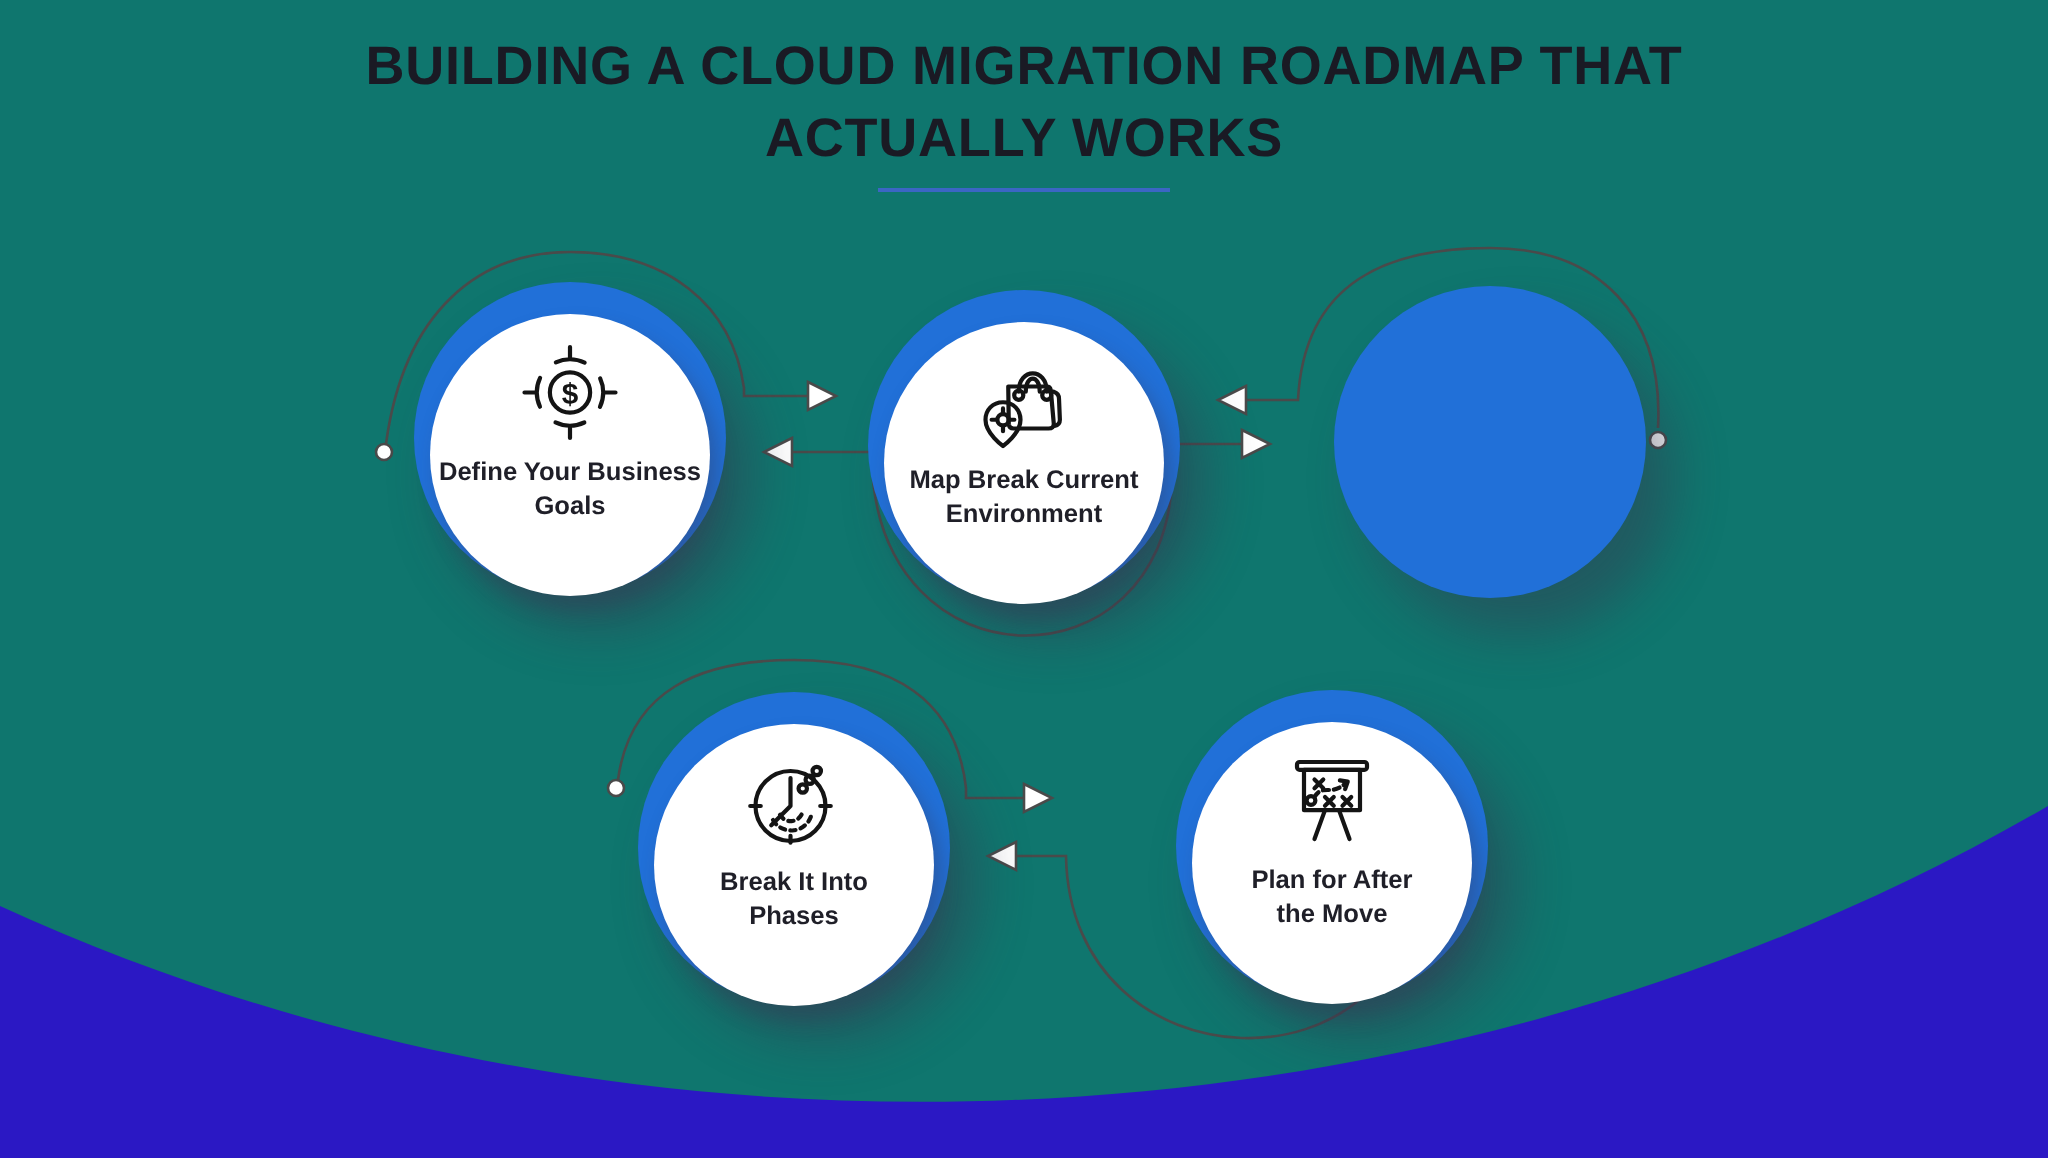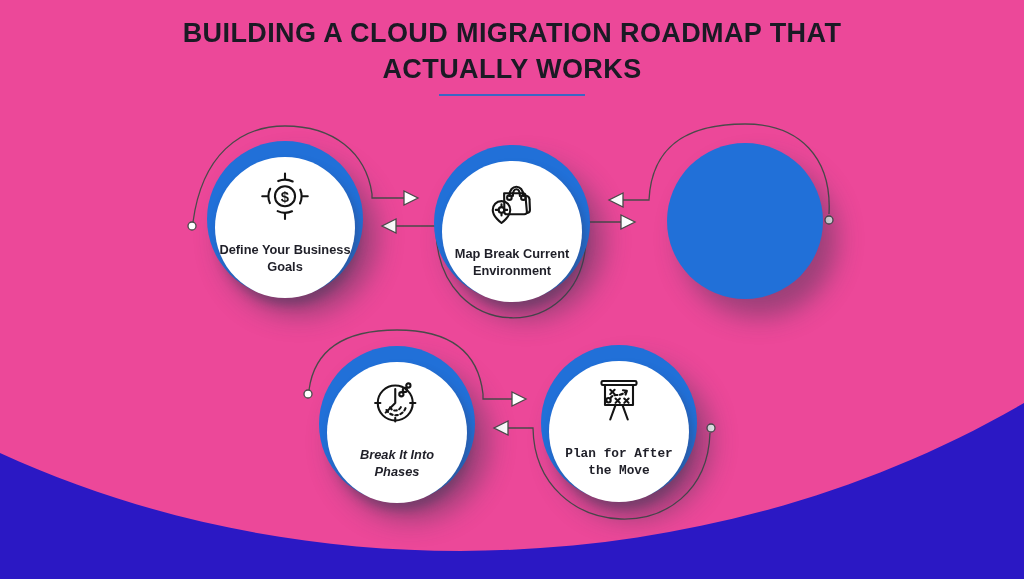--- a/index.html
+++ b/index.html
@@ -1,18 +1,18 @@
 <!DOCTYPE html>
 <html><head>
 <meta charset="utf-8">
 <style>
   html,body{margin:0;padding:0;background:#fff;}
   #canvas{
     position:relative;width:1024px;height:579px;overflow:hidden;
-    background:#ec4899;font-family:"Liberation Sans",sans-serif;
+    background:#0f766e;font-family:"Liberation Sans",sans-serif;
   }
   
   .title-wrap{position:absolute;top:16px;left:0;width:1024px;text-align:center;}
   .title{
     display:inline-block;font-size:27px;font-weight:700;letter-spacing:.4px;
     line-height:1.32;color:#1a1a24;white-space:pre-line;margin:0;
   }
   .title-underline{width:146px;height:2px;background:#3b66c4;margin:7px auto 0;}
   
   #connectors{position:absolute;left:0;top:0;pointer-events:none;}
@@ -27,28 +27,28 @@
   }
   .inner{
     position:absolute;left:8px;top:16px;width:140px;height:141px;border-radius:50%;
     background:#ffffff;box-shadow:4px 7px 10px rgba(55,55,85,.38);
     display:flex;flex-direction:column;align-items:center;
   }
   .icon{margin-top:13px;flex:0 0 auto;}
   .ic{stroke:#141414;stroke-width:2.4;fill:none;stroke-linecap:round;stroke-linejoin:round;}
   .icf{fill:#141414;stroke:none;}
   .label{
-    margin-top:16px;font-size:12.8px;font-weight:700;color:#1f1f28;
+    margin-top:2px;font-size:12.8px;font-weight:700;color:#1f1f28;
     text-align:center;line-height:1.32;white-space:pre-line;width:150px;
   }
   .s1{left:207px;top:141px;}
   .s2{left:434px;top:145px;}
   .s3{left:667px;top:143px;}
-  .s4{left:319px;top:346px;font-style:italic;}
-  .s5{left:541px;top:345px;font-family:Liberation Mono, monospace;}
+  .s4{left:319px;top:346px;}
+  .s5{left:588px;top:345px;}
   
   #wave{position:absolute;left:0;bottom:0;pointer-events:none;}
 </style>
 </head>
 <body>
 
 <div id="canvas">
 
   <div class="title-wrap">
     <h1 class="title">BUILDING A CLOUD MIGRATION ROADMAP THAT

